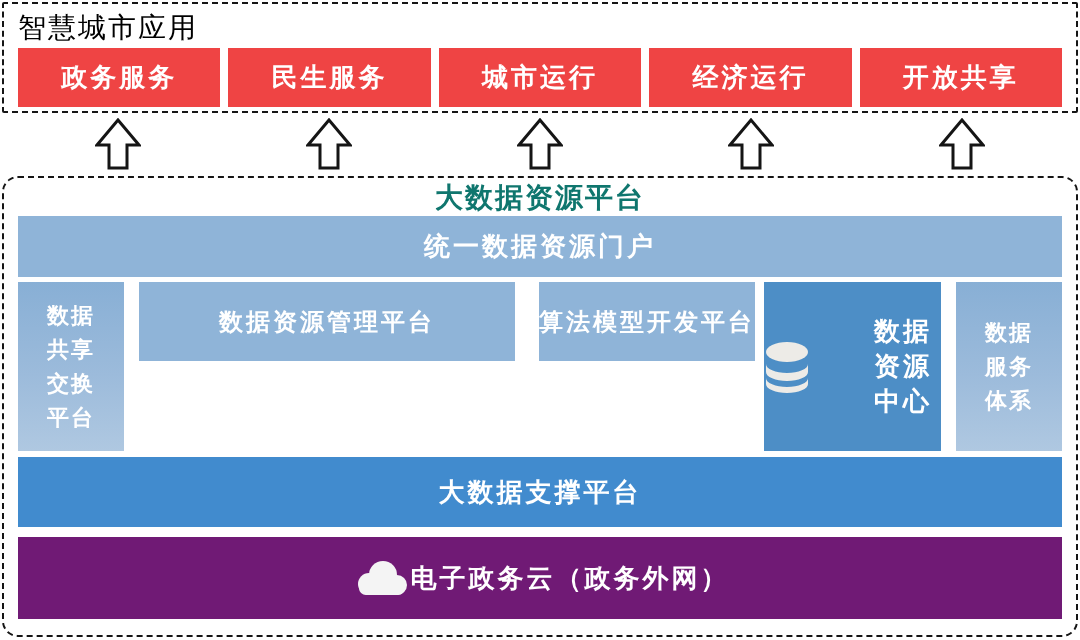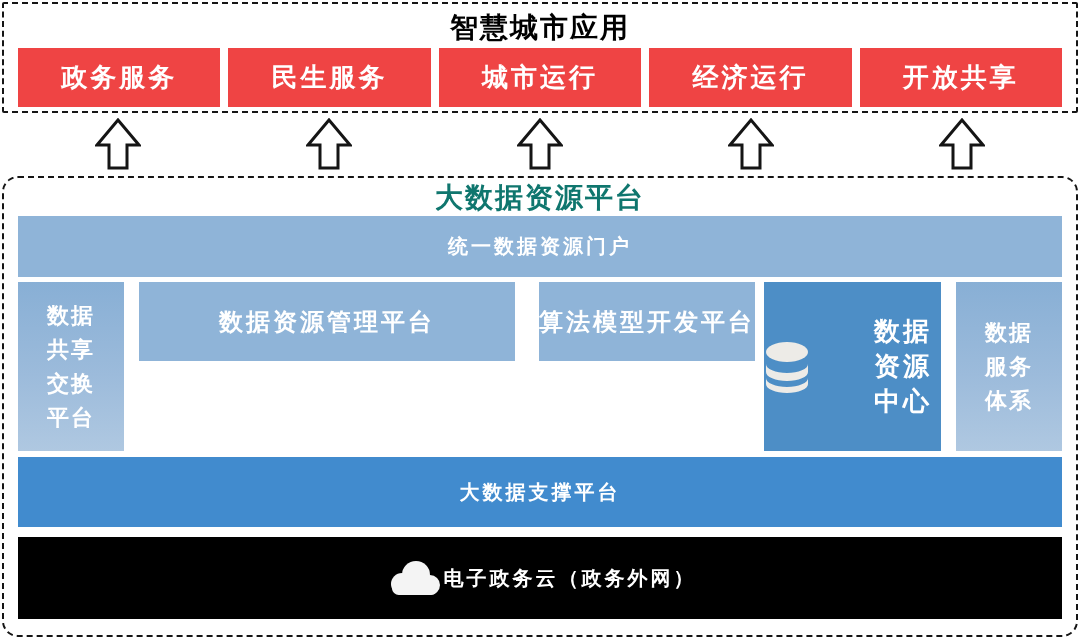--- a/index.html
+++ b/index.html
@@ -16,22 +16,21 @@
     position: absolute;
     left: 2px; top: 2px;
     width: 1076px; height: 111px;
     border: 2.5px dashed #151515;
     border-radius: 2px;
     background: #fff;
     padding: 4px 14px 6px;
   }
   .app-title {
     height: 40px; line-height: 40px;
-    text-align: center;
-    font-size: 28px; font-weight: bold; color: #000;
+    font-size: 28px; font-weight: normal; color: #000;
     letter-spacing: 2px;
   }
   .green-row { display: flex; gap: 8px; height: 59px; }
   .green-box {
     flex: 1;
     background: #ef4444;
     color: #fff; font-weight: bold; font-size: 26px;
     letter-spacing: 3px;
     display: flex; align-items: center; justify-content: center;
   }
@@ -58,21 +57,21 @@
     padding: 2px 14px 0;
   }
   .platform-title {
     height: 36px; line-height: 36px;
     text-align: center;
     font-size: 28px; font-weight: bold; color: #0f766e;
     letter-spacing: 2px;
   }
   .bar {
     display: flex; align-items: center; justify-content: center;
-    color: #fff; font-weight: bold; font-size: 20px;
+    color: #fff; font-weight: bold; font-size: 26px;
     letter-spacing: 3px;
   }
   .portal-bar { height: 61px; background: #8FB4D8; }
 
   .middle-row { margin-top: 5px; height: 169px; display: flex; gap: 15px; }
   .side-col {
     width: 106px;
     background: linear-gradient(180deg, #88AFD5 0%, #9CBBDB 55%, #AFC8E1 100%);
     color: #fff; font-weight: bold; font-size: 22px;
     letter-spacing: 2px; line-height: 34px;
@@ -92,21 +91,21 @@
   .algo-box { flex: 1; }
   .data-center {
     flex: 1;
     background: #4D8EC6;
     color: #fff; font-weight: bold; font-size: 26px;
     letter-spacing: 3px;
     display: flex; align-items: center; justify-content: center;
     gap: 64px;
   }
   .support-bar { margin-top: 6px; height: 70px; background: #418BCE; }
-  .cloud-bar { margin-top: 10px; height: 82px; background: #000000; }
+  .cloud-bar { margin-top: 10px; height: 82px; background: #701a75; }
 
   .icon-wrap { display: flex; align-items: center; }
 </style>
 </head>
 <body>
 
 <div class="app-box">
   <div class="app-title">智慧城市应用</div>
   <div class="green-row">
     <div class="green-box">政务服务</div>

